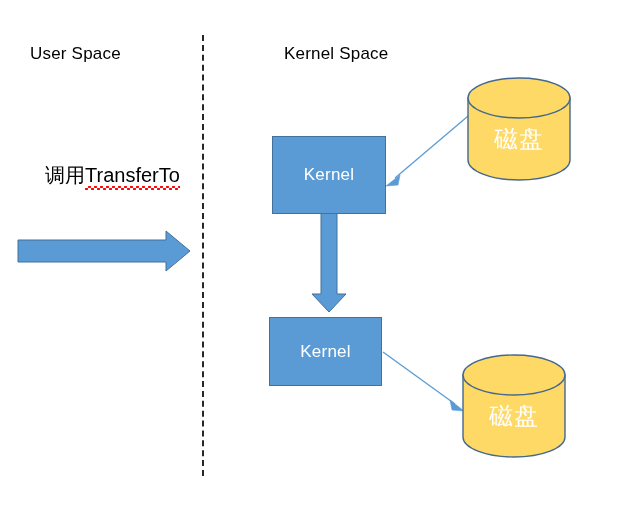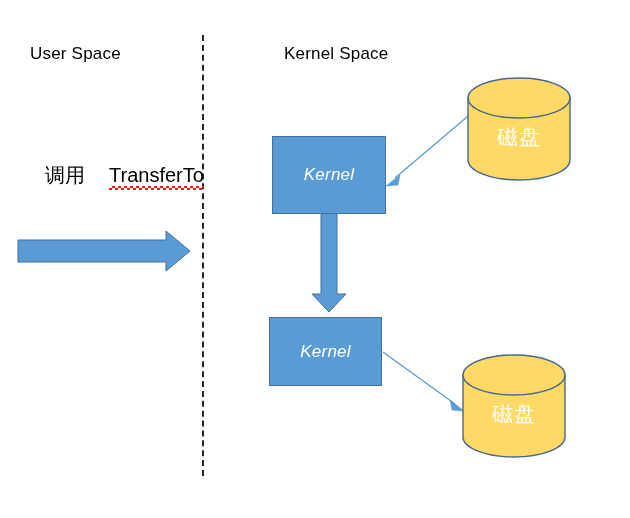--- a/index.html
+++ b/index.html
@@ -54,21 +54,20 @@
   }
   #syscall-caption .cjk {
     font-family: "DejaVu Sans", sans-serif;
     font-size: 20px;
     margin-left: 28px;
   }
   
   #syscall-caption .misspelled {
     position: relative;
     padding-bottom: 2px;
-    margin-left: 24px;
   }
   #syscall-caption .misspelled::after {
     content: "";
     position: absolute;
     left: 0;
     right: 0;
     bottom: -1px;
     height: 4px;
     background-image:
       radial-gradient(circle at 1.5px 3px, #ff0000 1.1px, transparent 1.3px),
@@ -94,37 +93,36 @@
     border: 1px solid #41719C;
     box-sizing: border-box;
     display: flex;
     align-items: center;
     justify-content: center;
   }
   .kernel-box .kernel-label {
     color: #ffffff;
     font-size: 17px;
     letter-spacing: 0.2px;
-    font-style: italic;
   }
   #kernel-box-top    { left: 272px; top: 136px; width: 114px; height: 78px; }
   #kernel-box-bottom { left: 269px; top: 317px; width: 113px; height: 69px; }
 
   
   .disk {
     position: absolute;
   }
   .disk .disk-label {
     position: absolute;
     left: 0;
     right: 0;
     text-align: center;
     color: #ffffff;
     font-family: "DejaVu Sans", sans-serif;
-    font-size: 21px;
+    font-size: 24px;
     letter-spacing: 1px;
     pointer-events: none;
   }
   #disk-top    { left: 466px; top: 76px;  width: 106px; height: 106px; }
   #disk-top .disk-label    { top: 47px; }
   #disk-bottom { left: 461px; top: 353px; width: 106px; height: 106px; }
   #disk-bottom .disk-label { top: 47px; }
 </style>
 </head>
 <body>

